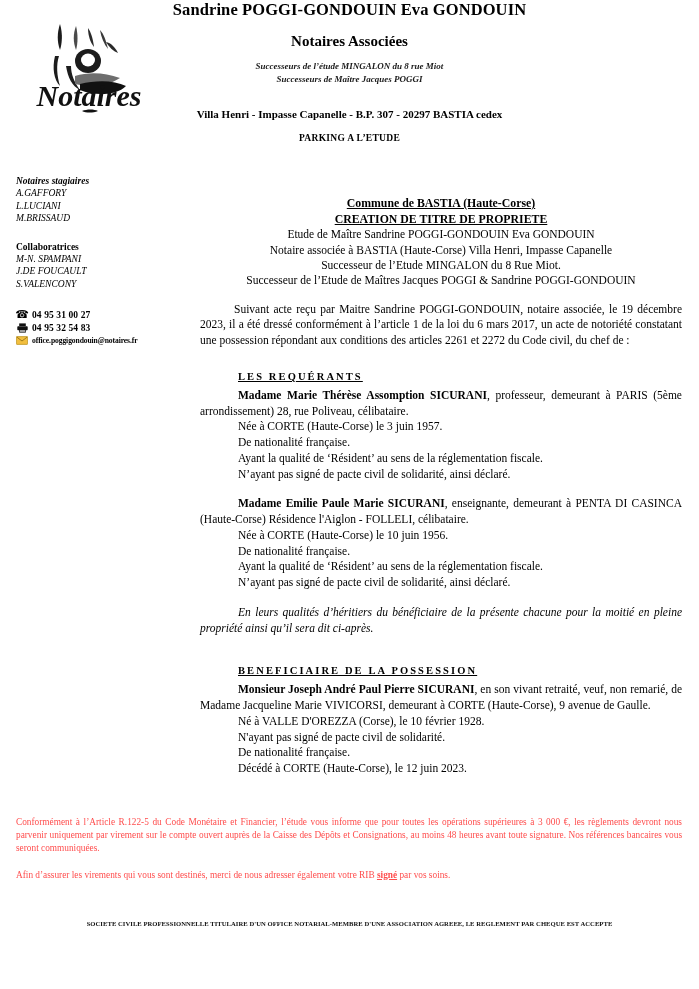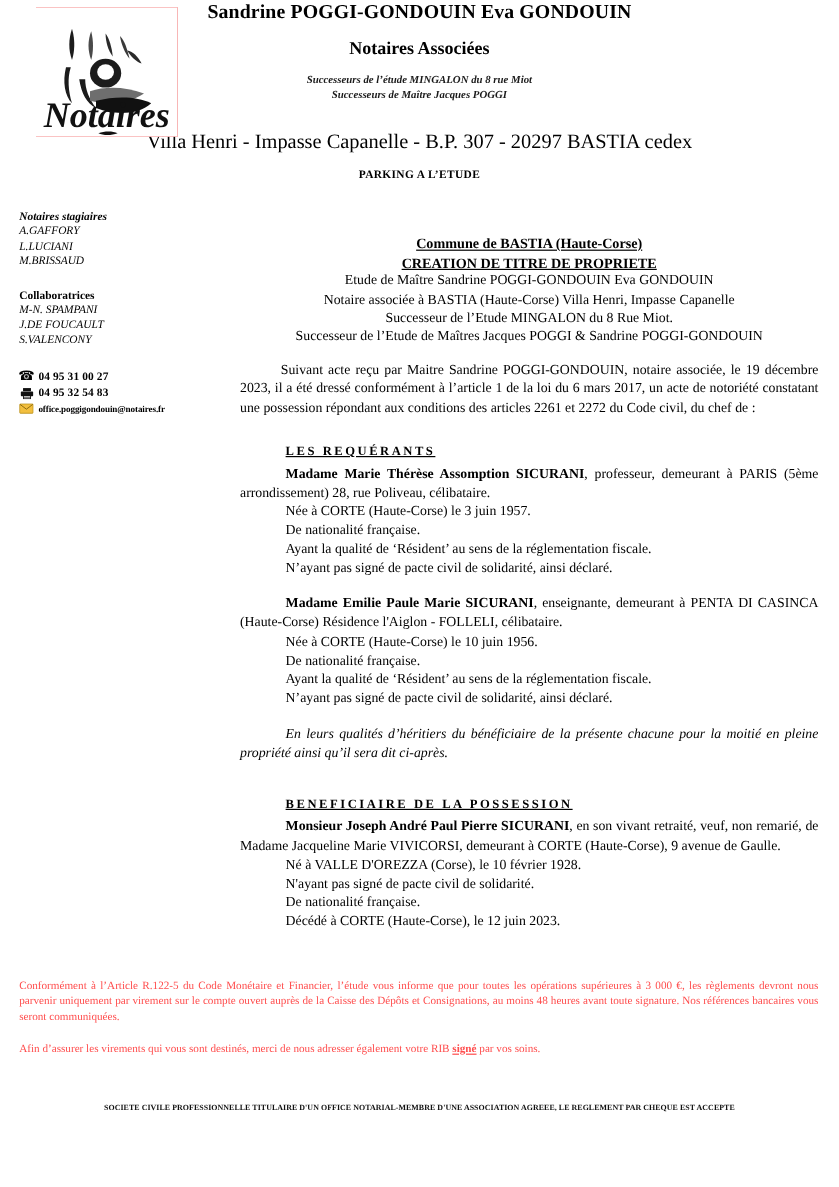--- a/index.html
+++ b/index.html
@@ -49,22 +49,22 @@
   .succ-line {
     font-size: 9px;
     font-style: italic;
     font-weight: bold;
     line-height: 1.45;
     margin: 0;
     color: #1a1a1a;
     font-family: Liberation Serif, serif;
   }
   .addr-line {
-    font-size: 17px;
-    font-weight: normal;
+    font-size: 11px;
+    font-weight: bold;
     text-align: center;
     margin: 22px 0 0 0;
   }
   .parking-line {
     font-size: 9.5px;
     font-weight: bold;
     text-align: center;
     letter-spacing: 0.3px;
     margin: 13px 0 0 0;
   }

